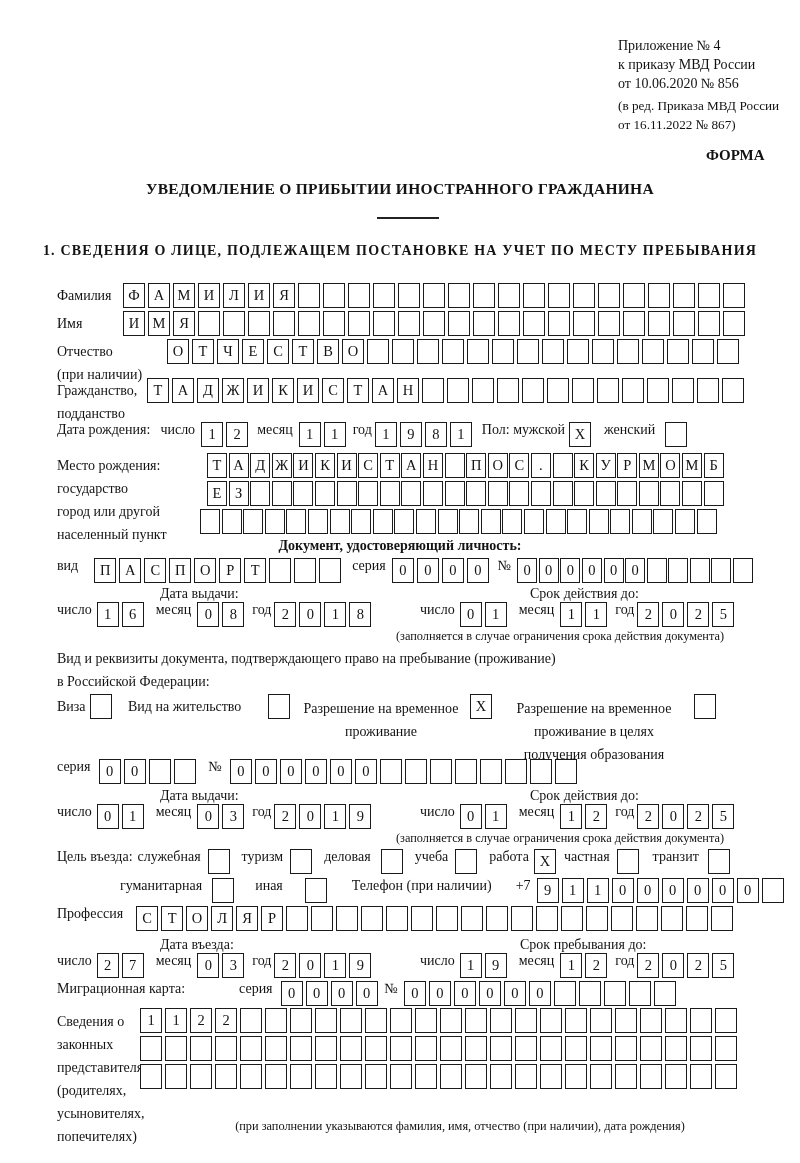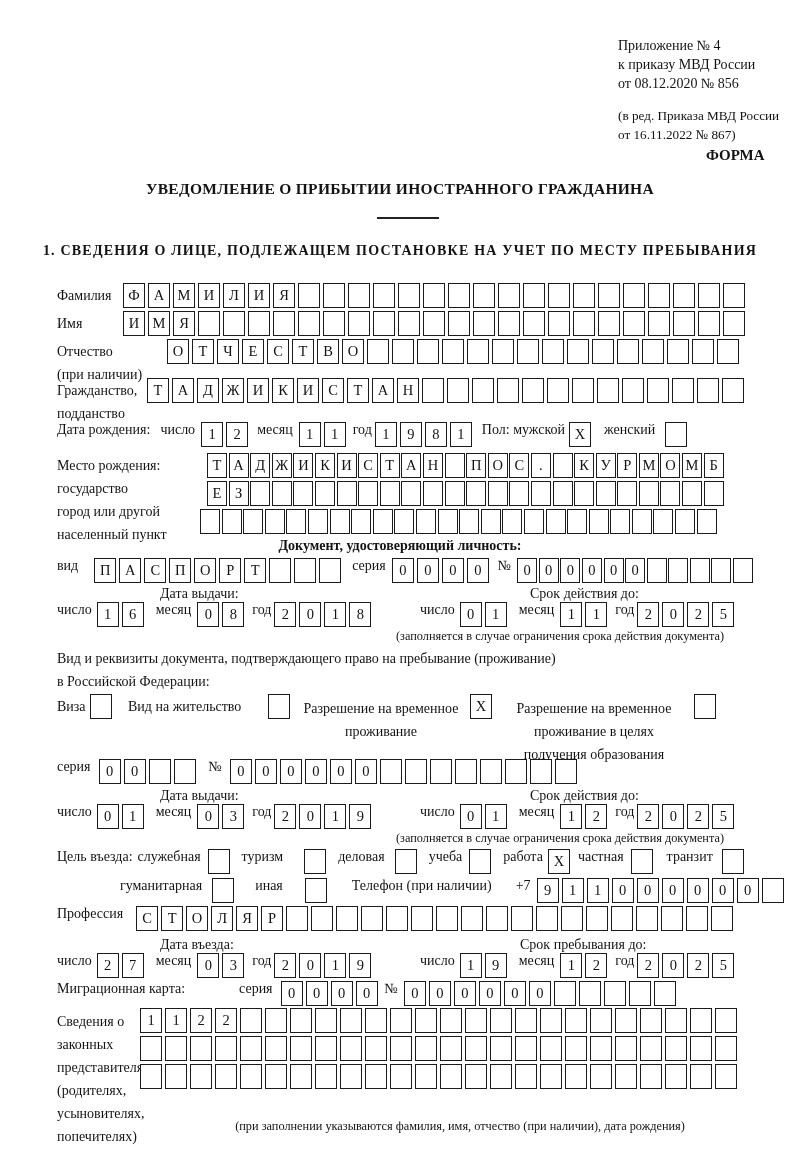--- a/index.html
+++ b/index.html
@@ -27,23 +27,23 @@
   .sechead{font-size:14px;font-weight:bold;letter-spacing:1.2px;text-align:center;width:760px;left:20px;}
   .ctr{text-align:center;}
   .optlbl{font-size:14px;line-height:23px;text-align:center;position:absolute;}
 </style>
 </head>
 <body>
 
 <div class="abs hdr" style="left:618px;top:36px">
   <div>Приложение № 4</div>
   <div>к приказу МВД России</div>
-  <div>от 08.12.2020 № 856</div>
-</div>
-<div class="abs hdr2" style="left:618px;top:106px">
+  <div>от 10.06.2020 № 856</div>
+</div>
+<div class="abs hdr2" style="left:618px;top:96px">
   <div>(в ред. Приказа МВД России</div>
   <div>от 16.11.2022 № 867)</div>
 </div>
 <div class="abs b" style="left:706px;top:147px;font-size:15px">ФОРМА</div>
 
 <div class="abs title" style="top:180px">УВЕДОМЛЕНИЕ О ПРИБЫТИИ ИНОСТРАННОГО ГРАЖДАНИНА</div>
 <div class="abs title" style="top:203px">
   <span class="uline"></span>
 </div>
 
@@ -457,21 +457,21 @@
     </span>
 </div>
 <div class="abs note ctr" style="left:360px;top:831px;width:400px">(заполняется в случае ограничения срока действия документа)</div>
 
 <div class="row" style="left:57px;top:849px">
   <span class="lb" style="margin-right:5px">Цель въезда:</span>
   <span class="lb" style="margin-right:7px">служебная</span>
   <span class="boxes">
       <span class="cell"></span>
     </span>
-  <span class="lb" style="margin:0 21px 0 9px">туризм</span>
+  <span class="lb" style="margin:0 7px 0 9px">туризм</span>
   <span class="boxes">
       <span class="cell"></span>
     </span>
   <span class="lb" style="margin:0 10px 0 9px">деловая</span>
   <span class="boxes">
       <span class="cell"></span>
     </span>
   <span class="lb" style="margin:0 7px 0 9px">учеба</span>
   <span class="boxes">
       <span class="cell"></span>

